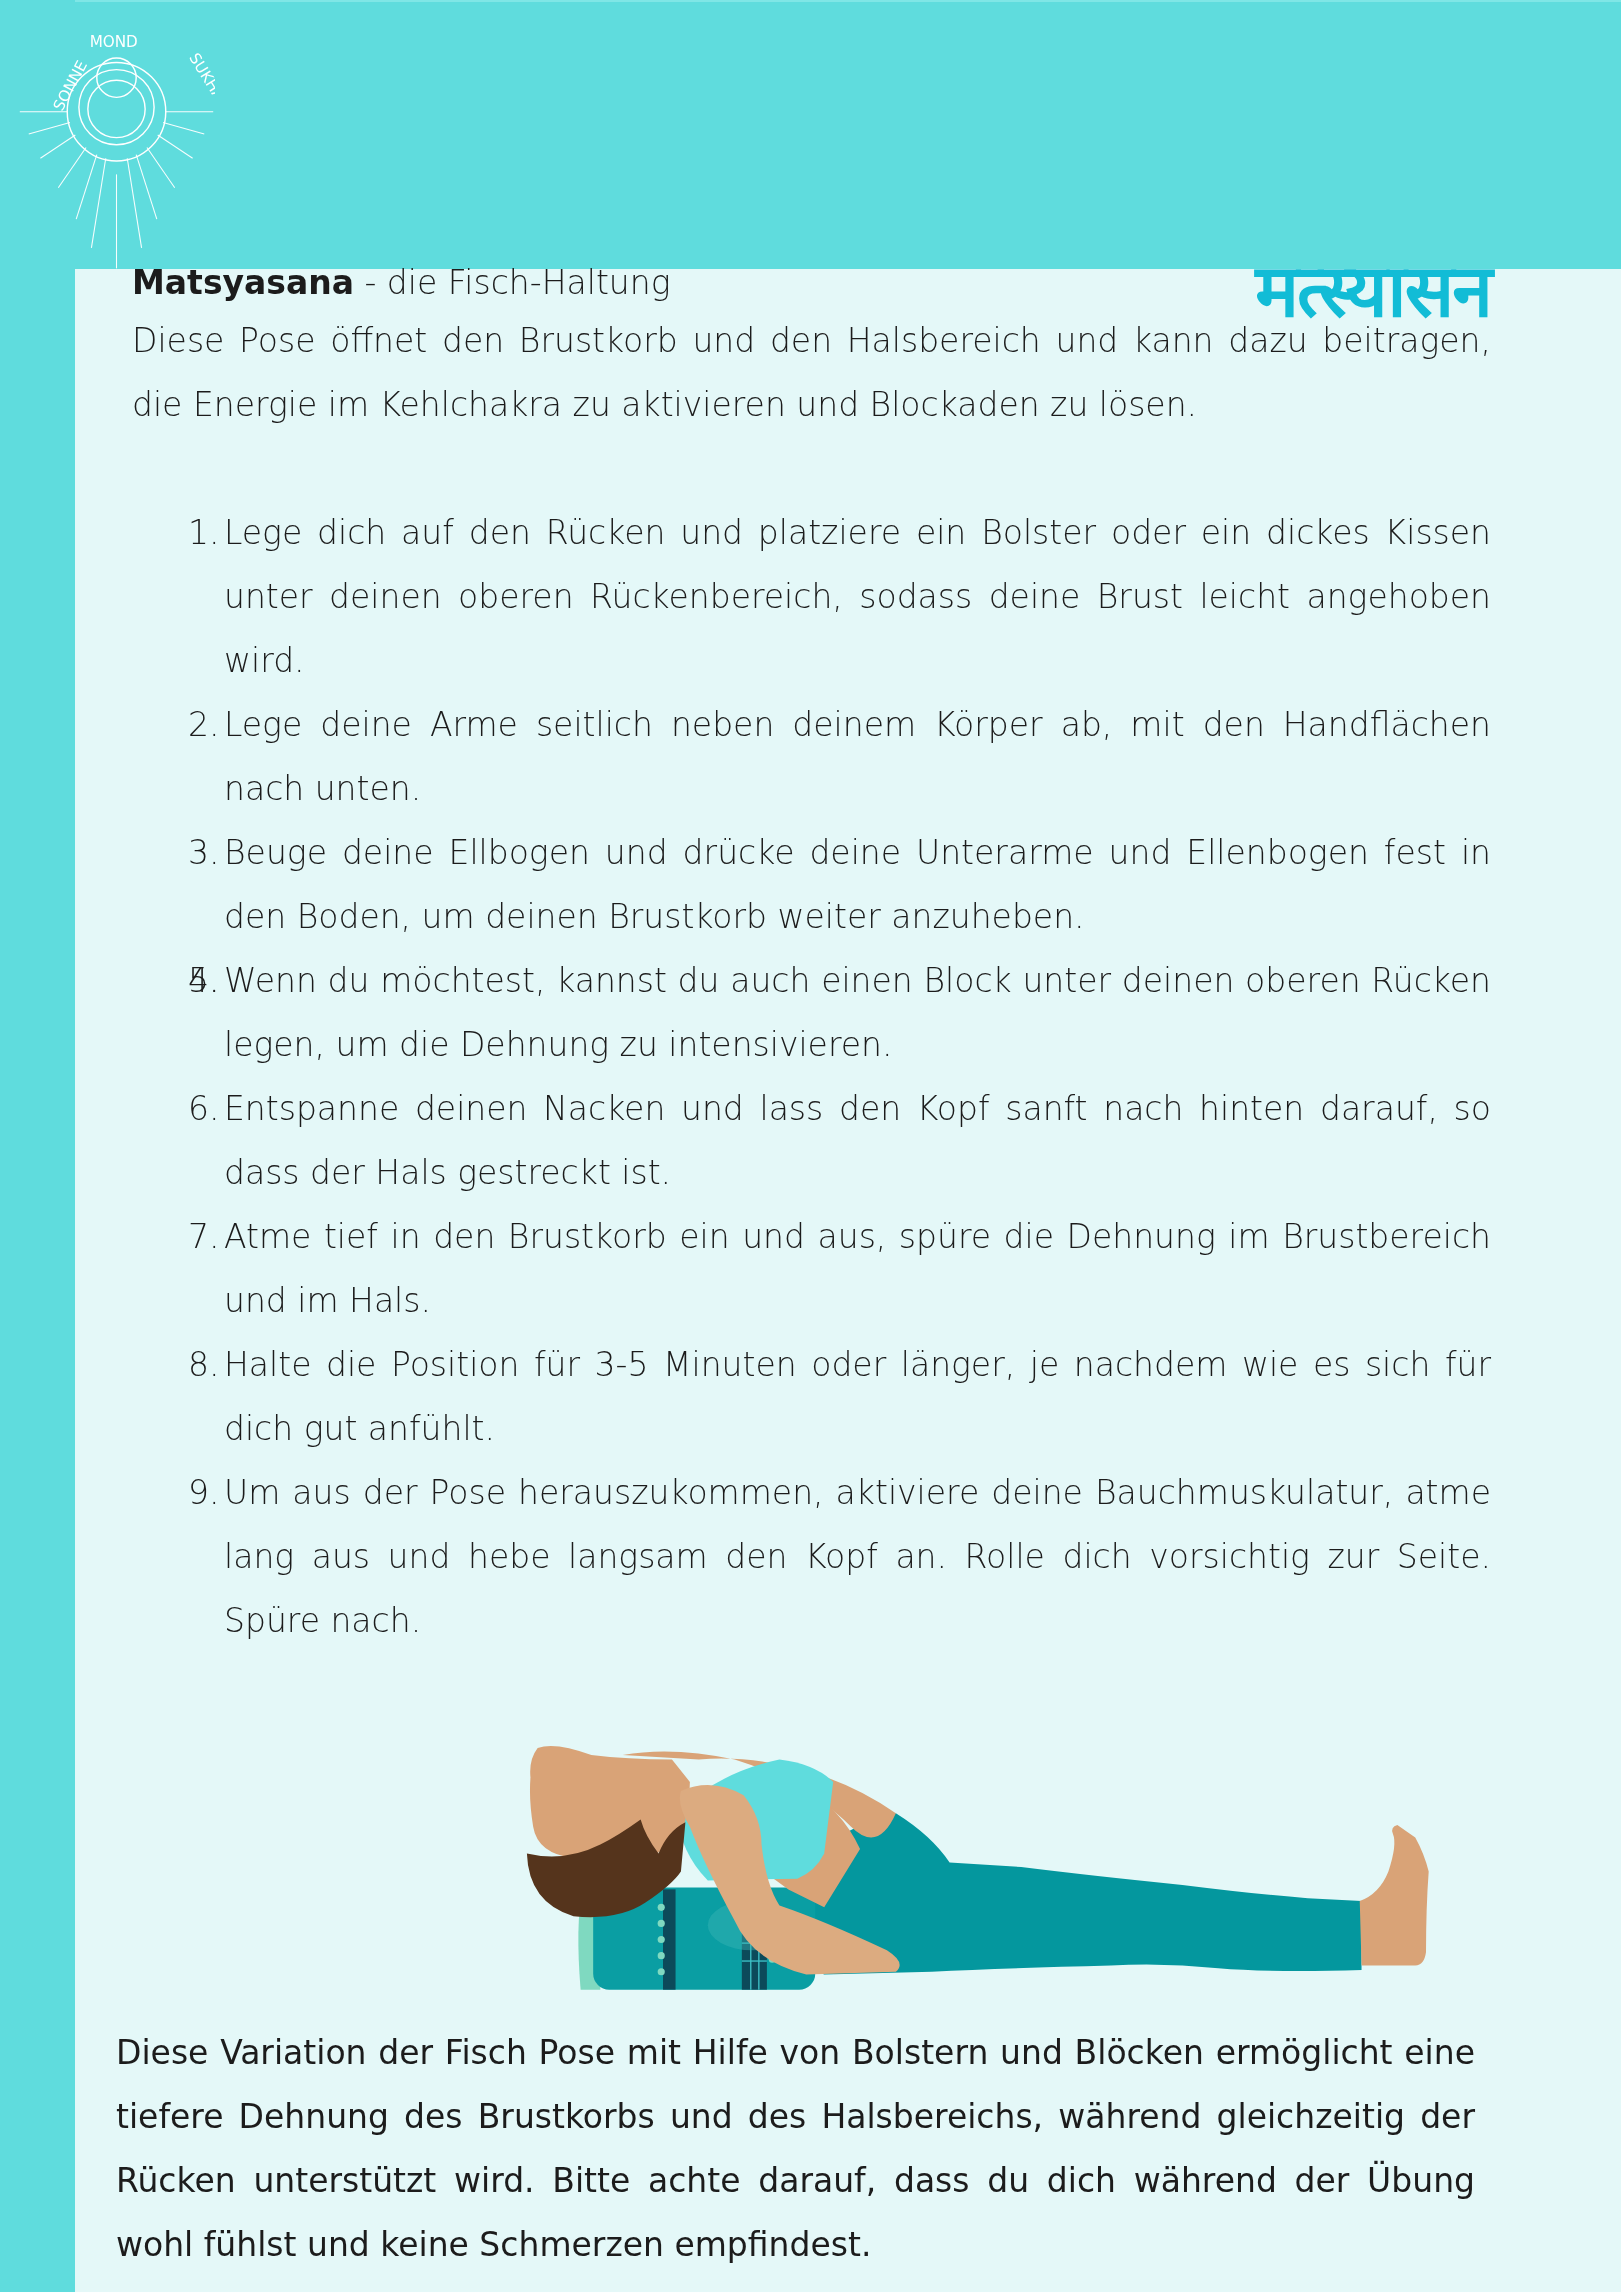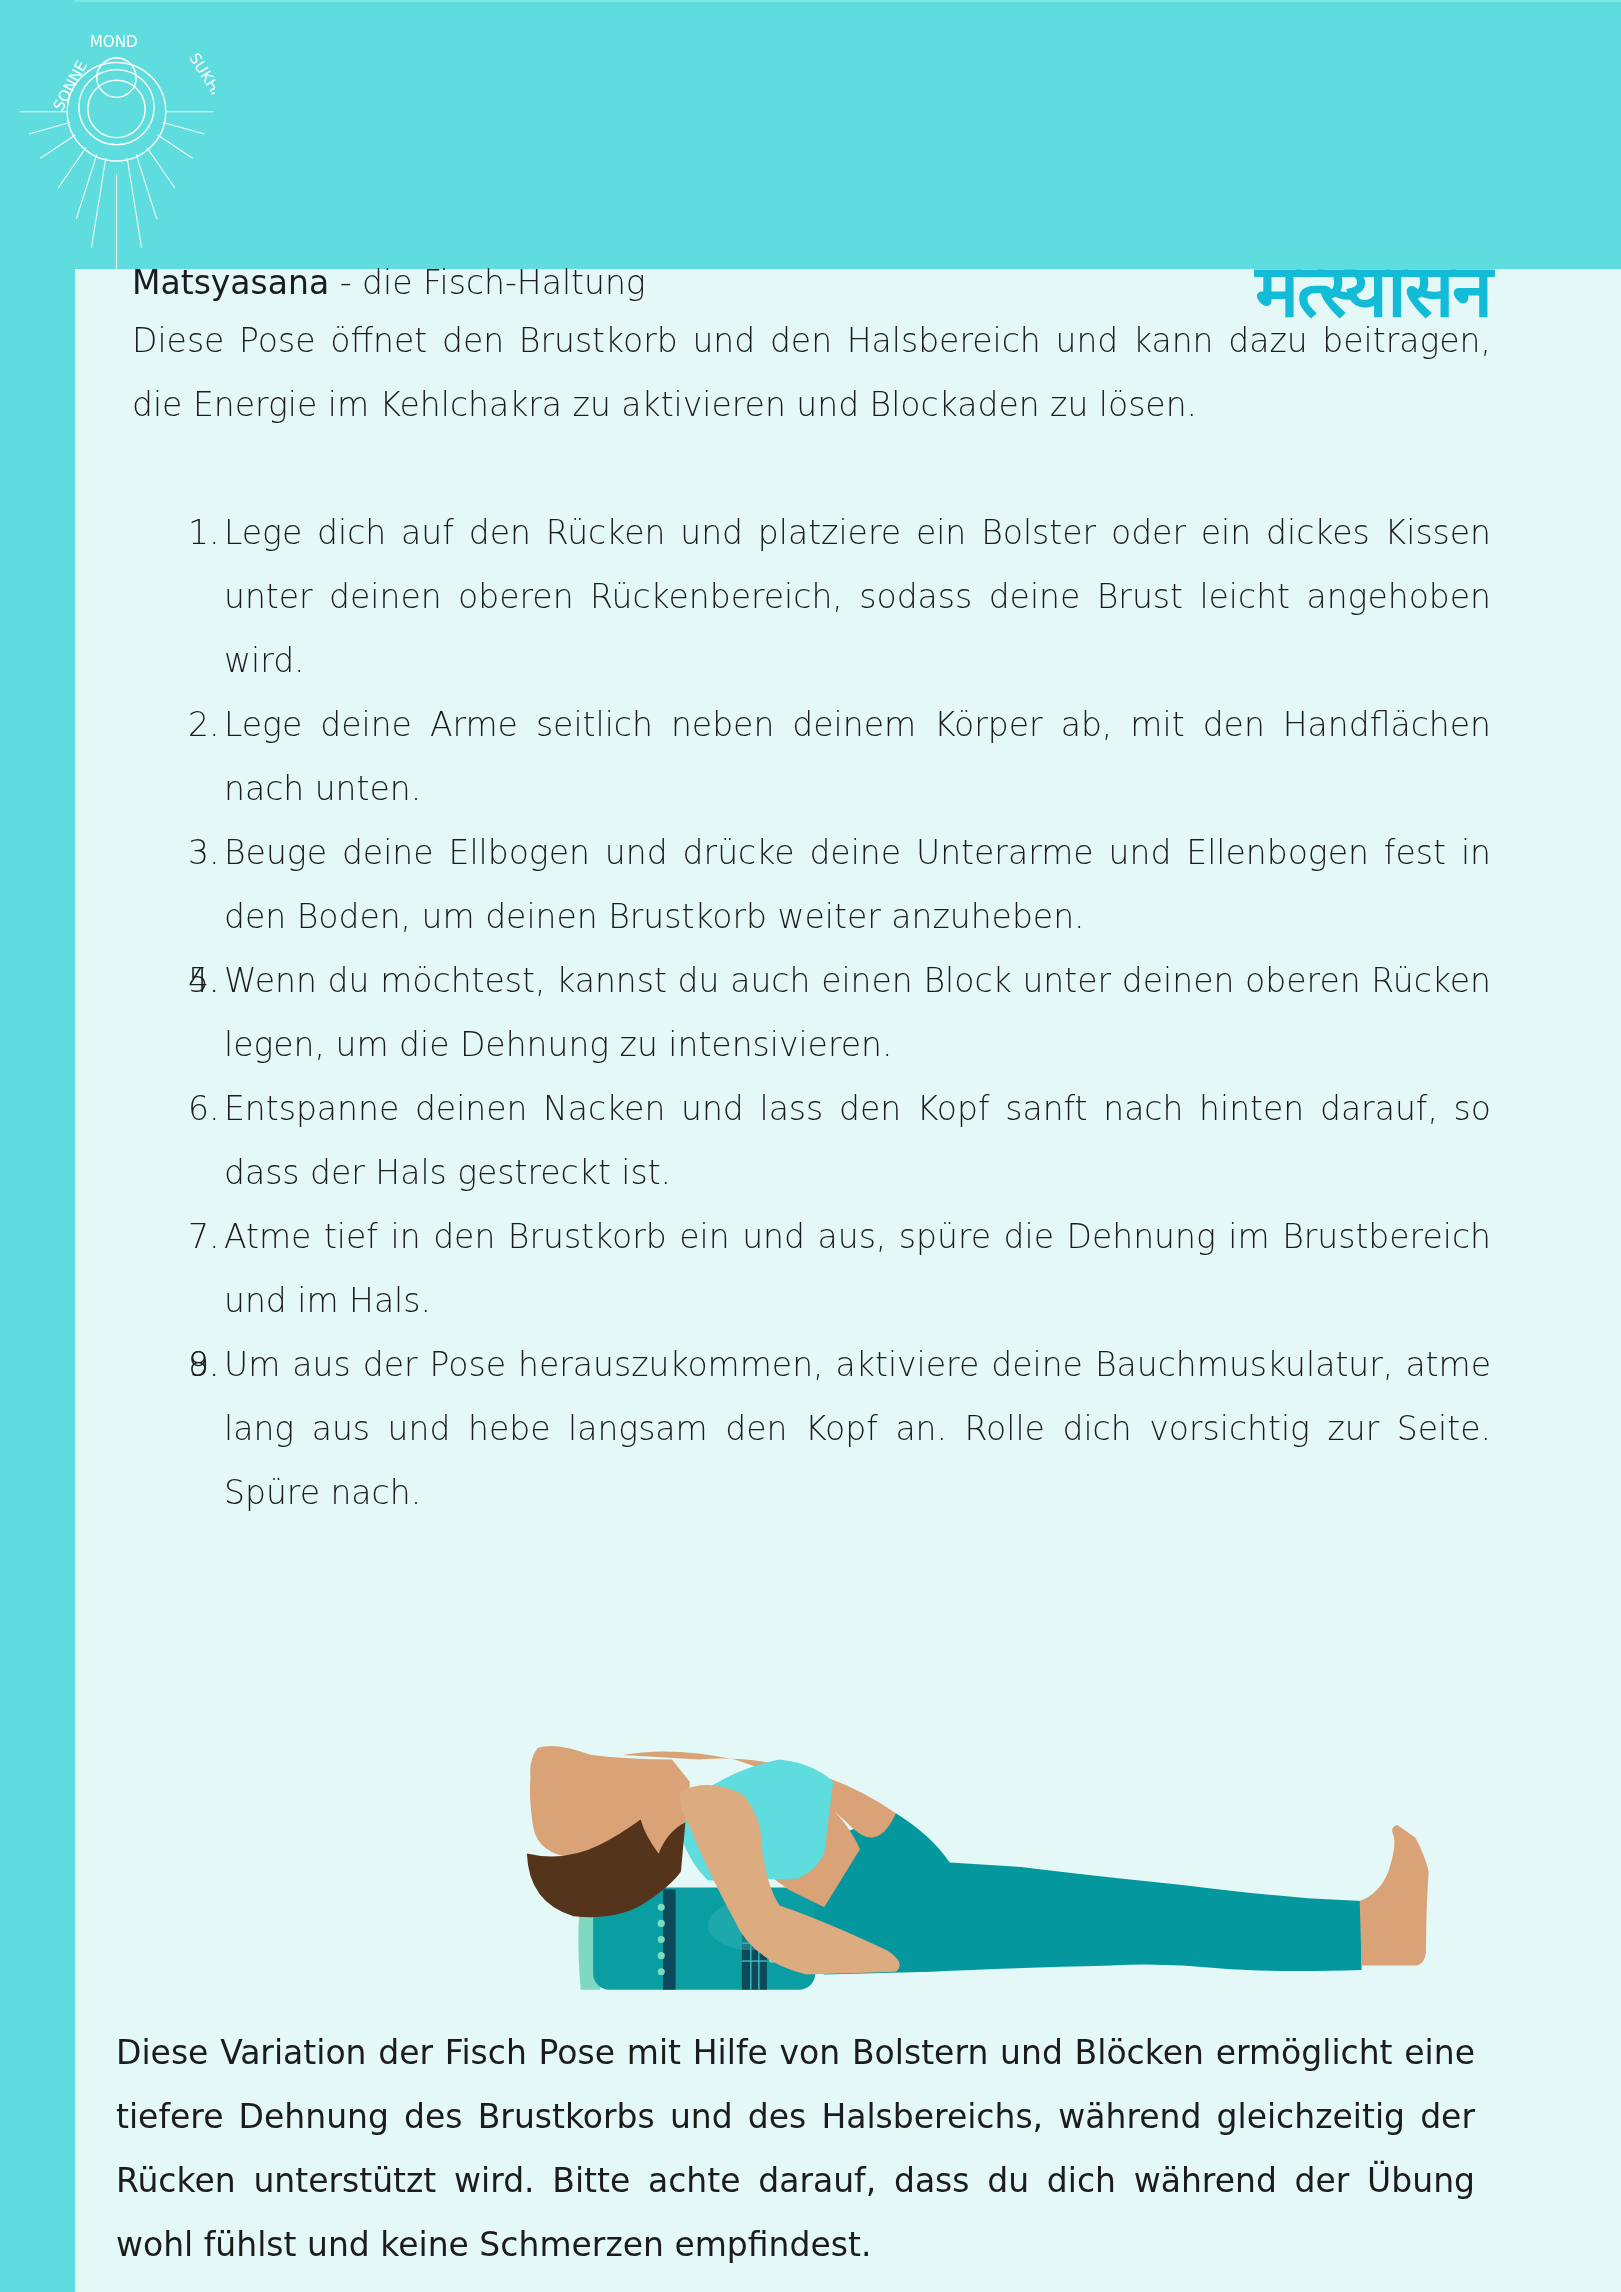--- a/index.html
+++ b/index.html
@@ -26,21 +26,21 @@
     position: absolute; right: 130px; top: 255px;
     font-size: 73px; font-weight: bold; color: #12bcd6;
     line-height: 1; letter-spacing: -1.8px; font-family: Liberation Serif, serif;
   }
   .content {
     position: absolute; left: 132px; top: 257px; width: 1359px;
     font-size: 33px; line-height: 64px;
     font-weight: 300;
   }
   .title-line { margin: 0; height: 52px; line-height: 52px; }
-  .title-bold { font-weight: normal; }
+  .title-bold { font-weight: bold; }
   .intro { margin: 0; text-align: justify; }
   ol.steps {
     list-style: none; margin: 64px 0 0 0; padding: 0;
   }
   ol.steps li {
     position: relative; padding-left: 92px; text-align: justify;
   }
   ol.steps li .num {
     position: absolute; left: 56px; top: 0;
   }
@@ -97,21 +97,21 @@
   <p class="intro">Diese Pose öffnet den Brustkorb und den Halsbereich und kann dazu beitragen, die Energie im Kehlchakra zu aktivieren und Blockaden zu lösen.</p>
 
   <ol class="steps">
     <li><span class="num">1.</span><span>Lege dich auf den Rücken und platziere ein Bolster oder ein dickes Kissen unter deinen oberen Rückenbereich, sodass deine Brust leicht angehoben wird.</span></li>
     <li><span class="num">2.</span><span>Lege deine Arme seitlich neben deinem Körper ab, mit den Handflächen nach unten.</span></li>
     <li><span class="num">3.</span><span>Beuge deine Ellbogen und drücke deine Unterarme und Ellenbogen fest in den Boden, um deinen Brustkorb weiter anzuheben.</span></li>
     <li><span class="num">4.</span></li>
     <li><span class="num">5.</span><span>Wenn du möchtest, kannst du auch einen Block unter deinen oberen Rücken legen, um die Dehnung zu intensivieren.</span></li>
     <li><span class="num">6.</span><span>Entspanne deinen Nacken und lass den Kopf sanft nach hinten darauf, so dass der Hals gestreckt ist.</span></li>
     <li><span class="num">7.</span><span>Atme tief in den Brustkorb ein und aus, spüre die Dehnung im Brustbereich und im Hals.</span></li>
-    <li><span class="num">8.</span></li>
+    <li><span class="num">8.</span><span>Halte die Position für 3-5 Minuten oder länger, je nachdem wie es sich für dich gut anfühlt.</span></li>
     <li><span class="num">9.</span><span>Um aus der Pose herauszukommen, aktiviere deine Bauchmuskulatur, atme lang aus und hebe langsam den Kopf an. Rolle dich vorsichtig zur Seite. Spüre nach.</span></li>
   </ol>
 </div>
 
 <div class="figure">
   <svg width="1003" height="278" viewBox="0 0 1120 310">
 
     <path d="M370 155 Q420 110 480 95 Q520 120 540 150 L620 155 Q700 165 800 175 Q880 185 940 190 L1000 193 L1000 270 Q900 273 840 268 Q780 262 720 265 Q600 268 520 272 L400 275 Q360 260 350 220 Z" fill="#04979e"></path>
 
     <path d="M998 193 Q1020 185 1030 160 Q1040 130 1035 118 Q1032 110 1040 108 Q1050 115 1060 122 Q1070 140 1075 160 Q1072 200 1072 250 Q1070 265 1060 265 L1000 265 Z" fill="#d9a377"></path>

